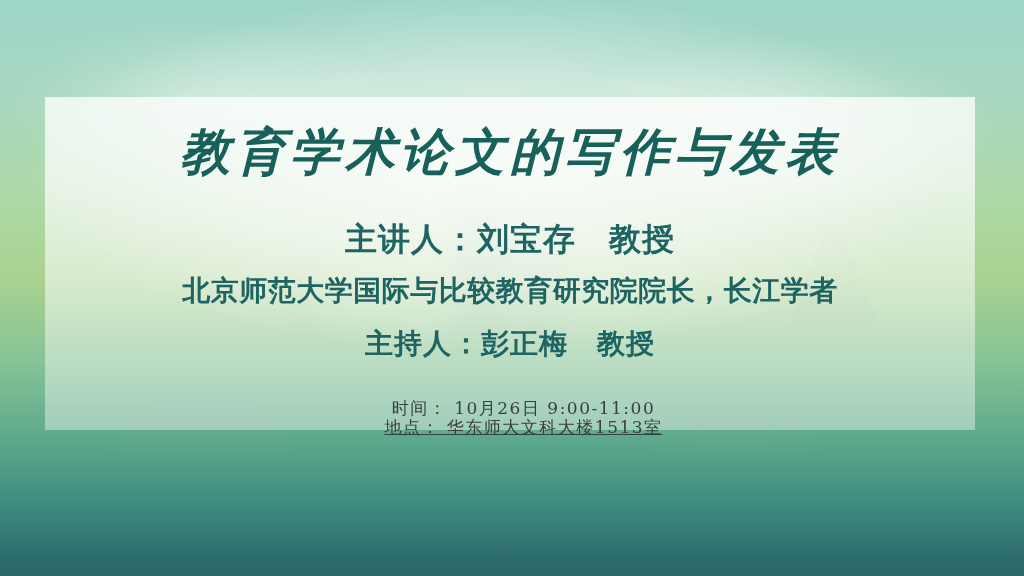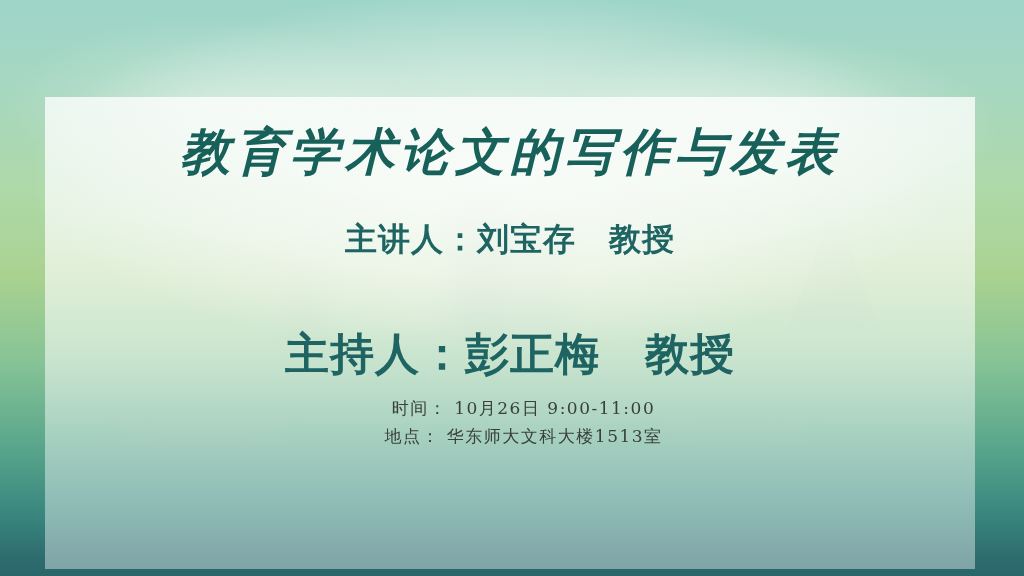--- a/index.html
+++ b/index.html
@@ -67,21 +67,21 @@
     white-space: nowrap;
     text-shadow: 0 1px 1px rgba(255,255,255,0.45);
   }
 
   
   .card {
     position: absolute;
     left: 45px;
     top: 97px;
     width: 930px;
-    height: 472px;
+    height: 333px;
     background: linear-gradient(
       180deg,
       rgba(255,255,255,0.78) 0%,
       rgba(255,255,255,0.70) 26%,
       rgba(255,255,255,0.56) 52%,
       rgba(255,255,255,0.44) 74%,
       rgba(255,255,255,0.40) 100%);
     box-sizing: border-box;
   }
 
@@ -111,36 +111,36 @@
     left: 0;
     right: 0;
     font-family: "Liberation Sans", "DejaVu Sans", sans-serif;
     font-weight: 700;
     color: #1e6462;
     white-space: nowrap;
     margin-top: 6px;
   }
   .speaker-line.l1 { top: 115px; font-size: 32px; letter-spacing: 1px; }
   .speaker-line.l2 { top: 169px; font-size: 28px; letter-spacing: 0.5px; }
-  .speaker-line.l3 { top: 222px; font-size: 44px; letter-spacing: 1px; }
+  .speaker-line.l3 { top: 222px; font-size: 28px; letter-spacing: 1px; }
 
   .meta-line {
     position: absolute;
     left: 0;
     right: 0;
     font-family: "DejaVu Serif", "Liberation Serif", serif;
     font-size: 17px;
     font-weight: 500;
     color: #38403c;
     letter-spacing: 1.5px;
     white-space: nowrap;
     padding-left: 27px;
   }
   .meta-line.m1 { top: 300px; }
-  .meta-line.m2 { top: 328px; }
+  .meta-line.m2 { top: 319px; text-decoration: underline; }
   .meta-line.m3 { top: 374px; }
 </style>
 </head>
 <body>
 
 <div id="slide">
 
   <div class="bg-base"></div>
   <div class="bg-haze"></div>
 
@@ -152,20 +152,21 @@
   <div class="bg-shape s6"></div>
 
 
   <div class="card">
     <div class="card-inner">
 
       <div class="title">教育学术论文的写作与发表</div>
 
       <div class="speaker-line l1">主讲人：刘宝存　教授</div>
 
+      <div class="speaker-line l2">北京师范大学国际与比较教育研究院院长，长江学者</div>
 
       <div class="speaker-line l3">主持人：彭正梅　教授</div>
 
       <div class="meta-line m1">时间： 10月26日  9:00-11:00</div>
 
       <div class="meta-line m2">地点： 华东师大文科大楼1513室</div>
 
 
     </div>
   </div>

